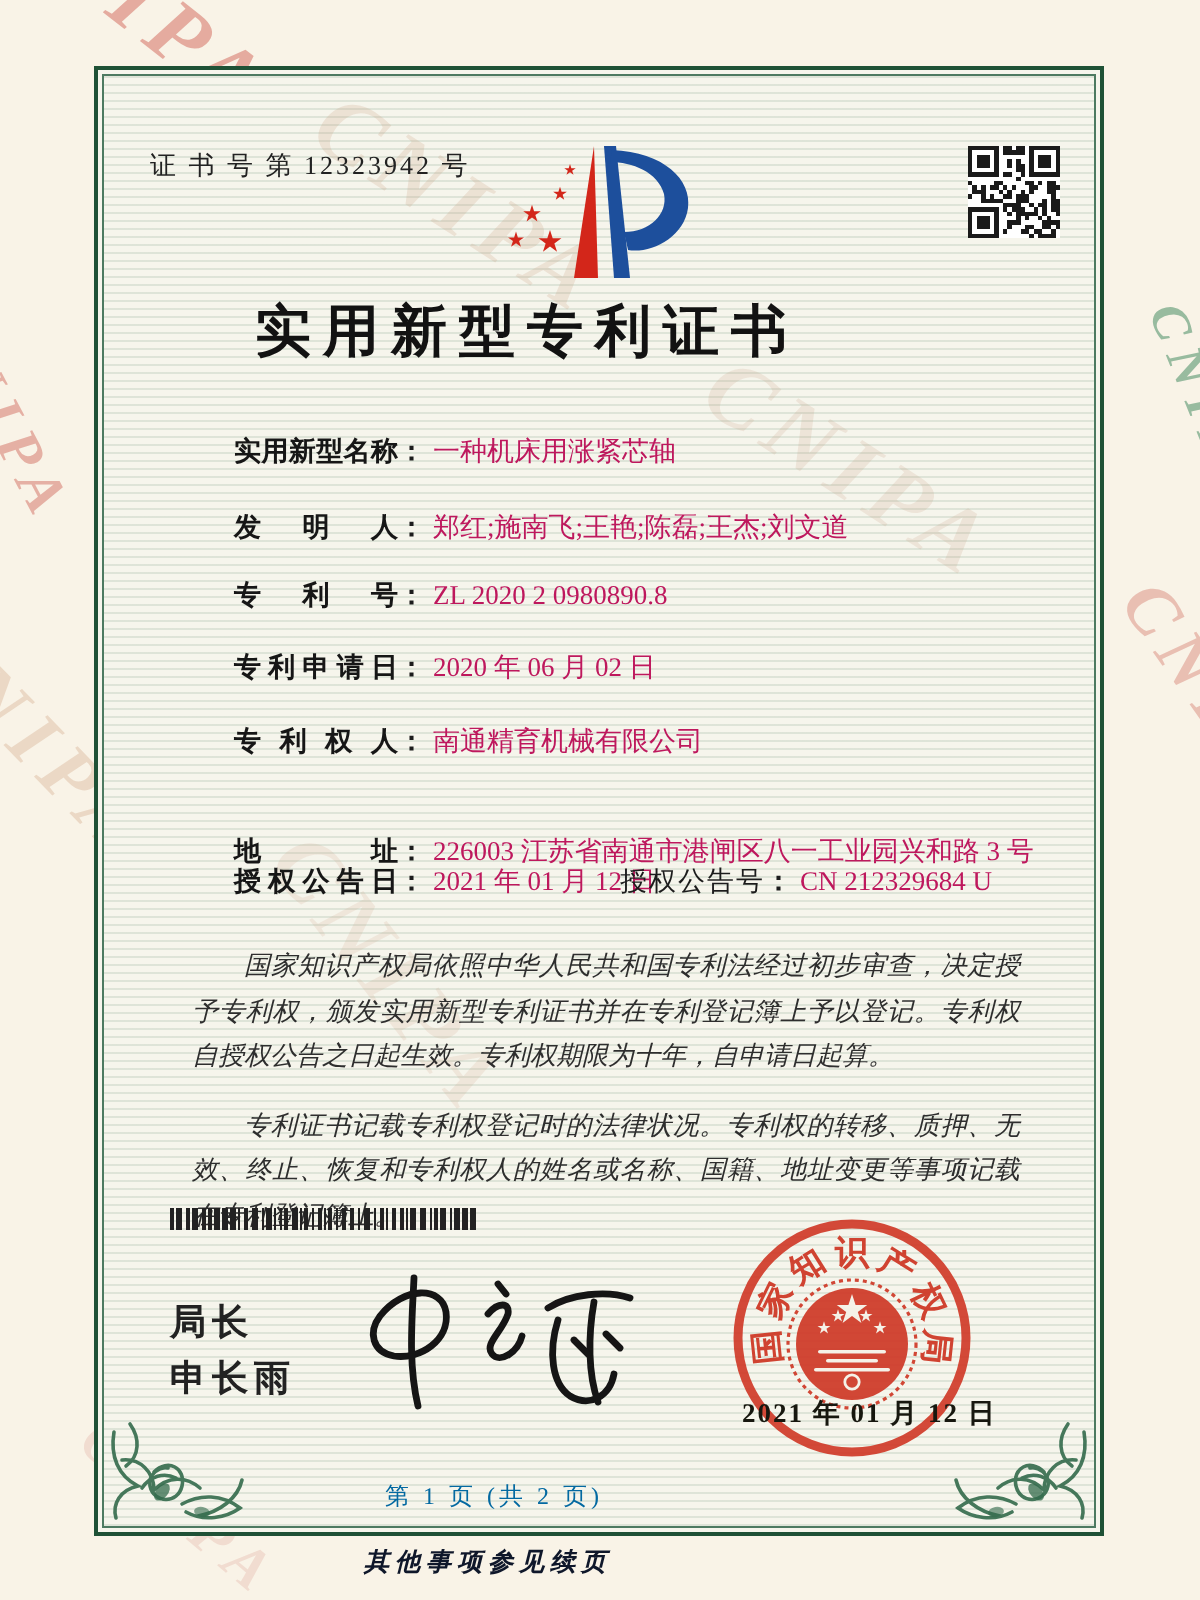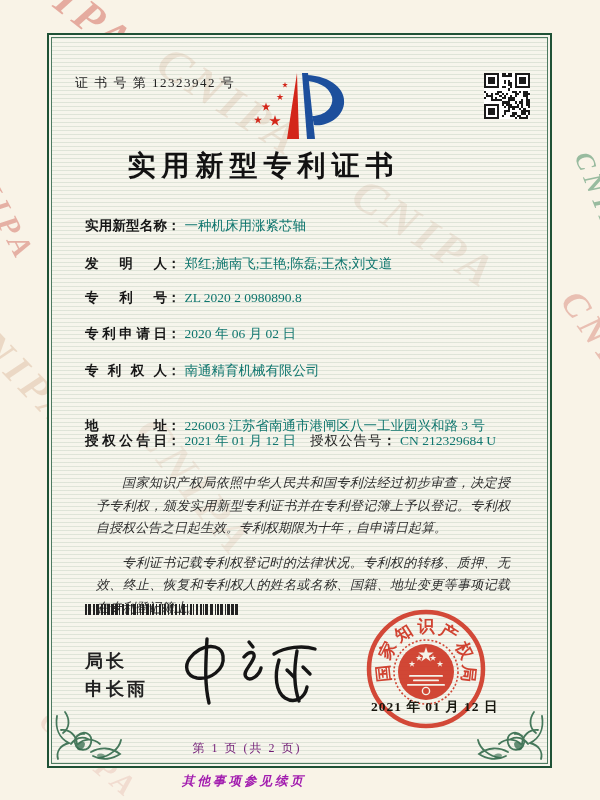--- a/index.html
+++ b/index.html
@@ -43,24 +43,24 @@
   .qr{position:absolute;left:484px;top:73px;width:46px;height:46px;}
 
   .title{
     position:absolute;left:47px;top:147px;width:433px;
     text-align:center;font-size:28px;font-weight:600;letter-spacing:6px;color:#121212;
   }
 
   .row{position:absolute;left:85px;width:440px;font-size:13.5px;white-space:nowrap;}
   .row .lbl{
     display:inline-block;width:82px;font-weight:700;color:#161616;
-    text-align:justify;text-align-last:justify;vertical-align:bottom;
+    text-align:justify;text-align-last:justify;vertical-align:bottom;margin-left:32px;
   }
   .row .colon{font-weight:700;}
-  .row .val{margin-left:4px;color:#0f766e;}
+  .row .val{margin-left:4px;color:#be185d;}
   .row .pair2{position:absolute;left:225px;top:0;}
   .row .lbl2{font-weight:400;letter-spacing:1px;}
 
   .body-text{
     position:absolute;left:84px;top:460px;width:438px;
     font-size:13px;line-height:22.5px;font-style:italic;color:#2e2e2e;
     text-align:justify;
   }
   .body-text p{margin:12px;text-indent:2em;}
 
@@ -74,25 +74,25 @@
   .signature{position:absolute;left:176px;top:630px;width:152px;height:80px;}
 
   .seal{position:absolute;left:363px;top:606px;width:126px;height:126px;z-index:3;}
   .seal-date{
     position:absolute;left:371px;top:698px;z-index:4;
     font-size:13.5px;font-weight:700;letter-spacing:1px;color:#17170f;
   }
 
   .page-footer{
     position:absolute;left:47px;top:740px;width:400px;text-align:center;
-    font-size:12px;letter-spacing:2px;color:#701a75;
+    font-size:12px;letter-spacing:2px;color:#0369a1;
   }
   .continuation{
     position:absolute;left:0;top:773px;width:488px;text-align:center;
-    font-size:12.5px;font-style:italic;font-weight:600;letter-spacing:3px;color:#a21caf;
+    font-size:12.5px;font-style:italic;font-weight:600;letter-spacing:3px;color:#0f172a;
   }
   .flourish{position:absolute;bottom:2px;width:92px;height:92px;z-index:2;}
   .flourish.left{left:2px;}
   .flourish.right{right:2px;transform:scaleX(-1);}
 </style>
 </head>
 <body>
 
 <div class="wm" style="left:-14px;top:-26px;font-size:44px;color:rgba(205,85,72,0.45);transform:rotate(38deg);">CNIPA</div>
 <div class="wm" style="left:-60px;top:190px;font-size:30px;color:rgba(202,84,72,0.42);transform:rotate(62deg);">CNIPA</div>

